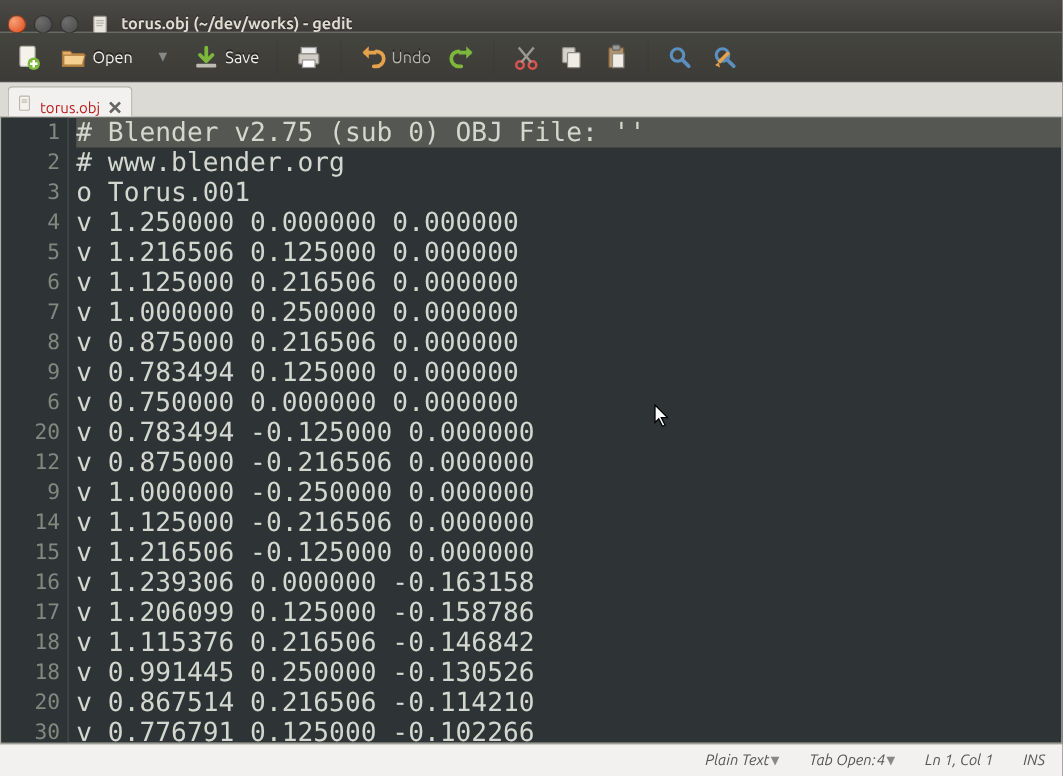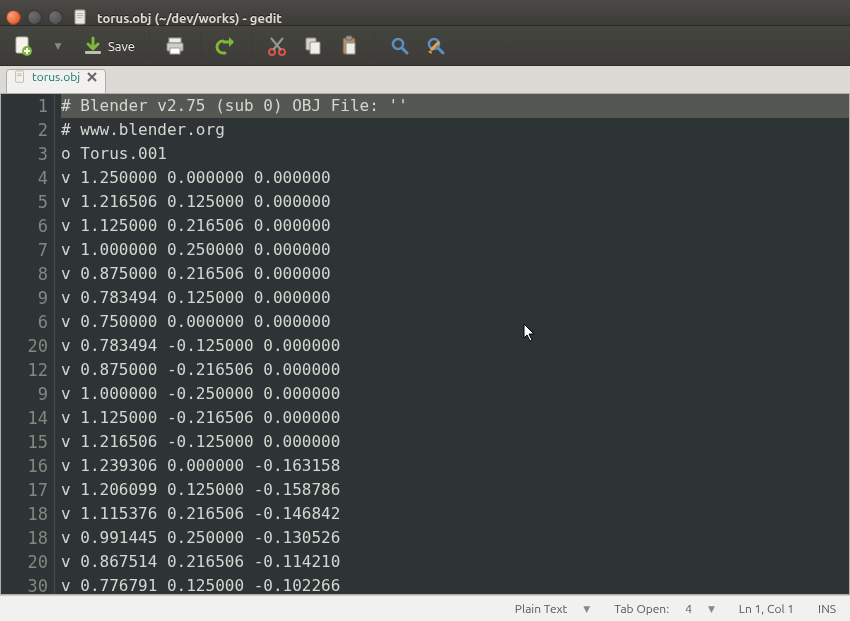--- a/index.html
+++ b/index.html
@@ -11,22 +11,22 @@
     height: 621px;
     overflow: hidden;
     display: flex;
     flex-direction: column;
   }
   
   .titlebar {
     height: 26px;
     background: linear-gradient(to bottom, #4b4a46 0%, #3c3b37 100%);
     display: flex;
-    align-items: flex-end;
-    padding: 0 6px;
+    align-items: flex-start;
+    padding: 12px 6px;
     gap: 6px;
     border-bottom: 1px solid #2b2a27;
   }
   .win-btn {
     width: 15px; height: 15px; border-radius: 50%;
     border: 1px solid rgba(0,0,0,.4);
     display: flex; align-items: center; justify-content: center;
   }
   .btn-close  { background: radial-gradient(circle at 30% 30%, #f7a07a, #dd4814); }
   .btn-min    { background: radial-gradient(circle at 30% 30%, #6d6d6d, #4a4a4a); }
@@ -84,25 +84,25 @@
     padding: 2px 6px 0 6px;
     gap: 0;
   }
   .tab {
     height: 24px;
     background: #f2f1ef;
     border: 1px solid #b0aea6;
     border-bottom: none;
     border-top-left-radius: 4px;
     border-top-right-radius: 4px;
-    display:flex; align-items:flex-start;
+    display:flex; align-items:flex-end;
     padding: 0 6px 0 6px;
     gap: 5px;
     font-size: 12px;
-    color: #0f766e;
+    color: #b91c1c;
   }
   .tab .close { width:14px;height:14px; display:flex;align-items:center;justify-content:center; cursor:pointer; color:#555;}
   
   .editor-wrap {
     flex: 1;
     display:flex;
     background: #2e3436;
     border: 1px solid #b0aea6;
     border-top:none;
     overflow:hidden;
@@ -116,21 +116,21 @@
     font-size: 17px;
     line-height: 24px;
     text-align: right;
     padding: 0 6px 0 0;
     border-right: 1px solid rgba(255,255,255,.12);
   }
   .code {
     flex:1;
     color: #d3d7cf;
     font-family: "DejaVu Sans Mono","Ubuntu Mono",monospace;
-    font-size: 16px;
+    font-size: 21px;
     line-height: 24px;
     white-space: pre;
     padding-left: 6px;
   }
   .code-line { height:24px; }
   .gutter-line { height:24px; }
   .hl { background: #555753; display:inline-block; width:100%; }
   .cursor-img {
     position:absolute; left:522px; top:229px; pointer-events:none;
   }
@@ -140,21 +140,21 @@
     background: #f2f1ef;
     border-top: 1px solid #cfcdc5;
     display:flex;
     align-items:center;
     justify-content:flex-end;
     gap: 24px;
     padding: 0 14px;
     font-size: 12px;
     color: #555;
   }
-  .statusbar .sb-item { display:flex; align-items:center; gap:16px; }
+  .statusbar .sb-item { display:flex; align-items:center; gap:1px;font-style:italic; }
   .dd-glyph { font-size:9px; color:#888; }
 </style>
 </head>
 <body>
 
 <div class="titlebar">
   <div class="win-btn btn-close"></div>
   <div class="win-btn btn-min"></div>
   <div class="win-btn btn-max"></div>
   <span class="title-icon">
@@ -173,20 +173,29 @@
     <div class="tb-btn">
       <span class="tb-icon">
         <svg width="22" height="22" viewBox="0 0 22 22">
           <rect x="4" y="2" width="12" height="16" rx="1.5" fill="#f4f2eb" stroke="#b8b5ab"></rect>
           <circle cx="15" cy="16" r="5" fill="#7db83b"></circle>
           <rect x="14" y="13" width="2" height="6" fill="#fff"></rect>
           <rect x="12" y="15" width="6" height="2" fill="#fff"></rect>
         </svg>
       </span>
     </div>
+    <div class="tb-btn">
+      <span class="tb-icon">
+        <svg width="22" height="22" viewBox="0 0 22 22">
+          <path d="M2 6h6l2 2h9v10H2z" fill="#e6b06a" stroke="#ab7a3b"></path>
+          <path d="M3 9h17l-2 8H3z" fill="#f5cf8f" stroke="#ab7a3b"></path>
+        </svg>
+      </span>
+      <span class="label">Open</span>
+    </div>
     <div class="tb-btn tb-dd">
       <span class="dd-glyph">▼</span>
     </div>
     <div class="tb-btn">
       <span class="tb-icon">
         <svg width="22" height="22" viewBox="0 0 22 22">
           <path d="M11 3v10M6 9l5 5 5-5" stroke="#7db83b" stroke-width="3" fill="none" stroke-linecap="round" stroke-linejoin="round"></path>
           <rect x="3" y="16" width="16" height="3" rx="1" fill="#bfbcb3"></rect>
         </svg>
       </span>
@@ -202,20 +211,30 @@
         <rect x="5" y="3" width="12" height="5" fill="#ececec" stroke="#999"></rect>
         <rect x="3" y="8" width="16" height="8" rx="1" fill="#cfcdc5" stroke="#8f8c84"></rect>
         <rect x="6" y="13" width="10" height="6" fill="#fff" stroke="#999"></rect>
       </svg>
     </span>
   </div>
 
   <div class="tb-sep"></div>
 
   <div class="tb-group undo-label-dim">
+    <div class="tb-btn">
+      <span class="tb-icon">
+        <svg width="22" height="22" viewBox="0 0 22 22">
+          <path d="M14 6a6 6 0 0 1 0 12h-2" stroke="#e6a24a" stroke-width="3" fill="none" stroke-linecap="round"></path>
+          <path d="M8 2l-5 5 5 5z" fill="#e6a24a"></path>
+          <path d="M4 7h10" stroke="#e6a24a" stroke-width="3"></path>
+        </svg>
+      </span>
+      <span class="label">Undo</span>
+    </div>
     <div class="tb-btn">
       <span class="tb-icon">
         <svg width="22" height="22" viewBox="0 0 22 22">
           <path d="M8 6a6 6 0 0 0 0 12h2" stroke="#7db83b" stroke-width="3" fill="none" stroke-linecap="round"></path>
           <path d="M14 2l5 5-5 5z" fill="#7db83b"></path>
           <path d="M18 7H8" stroke="#7db83b" stroke-width="3"></path>
         </svg>
       </span>
     </div>
   </div>

